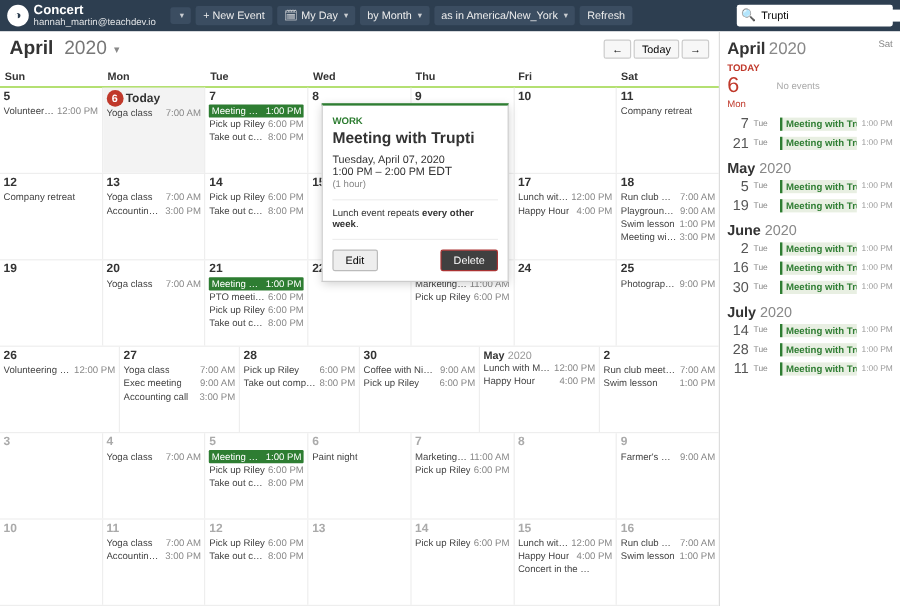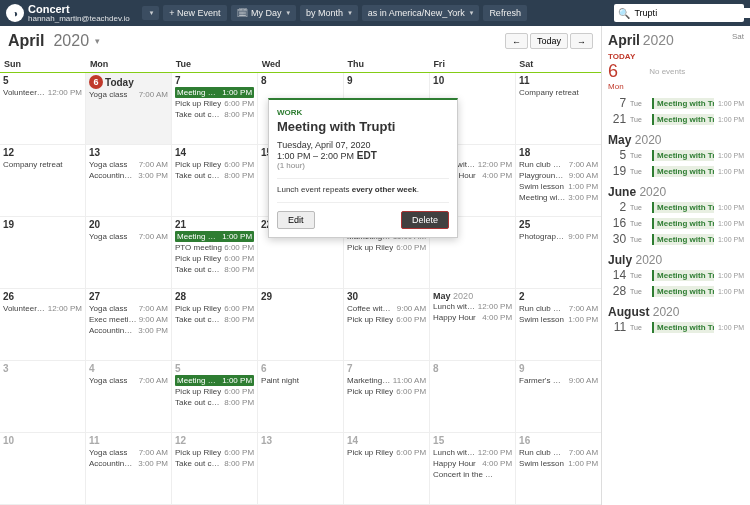--- a/index.html
+++ b/index.html
@@ -34,26 +34,26 @@
   .todaybadge .circ { background: #c0392b; color: #fff; border-radius: 50%; width: 14px; height: 14px; display: inline-flex; align-items: center; justify-content: center; font-size: 9px; font-weight: bold; }
   .todaybadge .tl { font-weight: 600; }
   .ev { display: flex; justify-content: space-between; font-size: 8px; line-height: 11px; white-space: nowrap; }
   .ev .t { color: #444; overflow: hidden; text-overflow: ellipsis; }
   .ev .tm { color: #888; margin-left: 2px; }
   .ev.hl { background: #2e7d32; color: #fff; padding: 0 2px; border-radius: 1px; }
   .ev.hl .t, .ev.hl .tm { color: #fff; }
   .monthlabel { font-size: 9px; font-weight: 600; }
   .monthlabel .yy { color: #999; font-weight: 400; }
   
-  .popover { position: absolute; left: 268px; top: 72px; width: 190px; background: #fff; border: 1px solid #ccc; border-top: 2px solid #2e7d32; box-shadow: 0 2px 8px rgba(0,0,0,.2); padding: 8px; }
+  .popover { position: absolute; left: 268px; top: 60px; width: 156px; background: #fff; border: 1px solid #ccc; border-top: 2px solid #2e7d32; box-shadow: 0 2px 8px rgba(0,0,0,.2); padding: 8px; }
   .popover .cat { color: #2e7d32; font-size: 8px; font-weight: 600; text-transform: uppercase; }
   .popover .ttl { font-size: 13px; font-weight: 700; margin: 2px 0 6px; }
   .popover .date { font-size: 9px; }
   .popover .time { font-size: 9px; font-weight: 400; }
-  .popover .tz { font-weight: 700; }
+  .popover .tz { font-weight: 400; }
   .popover .dur { font-size: 8px; color: #888; }
   .popover .rep { font-size: 8px; margin-top: 8px; padding-top: 6px; border-top: 1px solid #eee; }
   .popover .actions { display: flex; justify-content: space-between; margin-top: 8px; padding-top: 8px; border-top: 1px solid #eee; }
   .bEdit { border: 1px solid #bbb; background: #eee; padding: 3px 10px; font-size: 9px; border-radius: 2px; cursor: pointer; }
   .bDel { border: 1px solid #a33; background: #404040; color: #fff; padding: 3px 10px; font-size: 9px; border-radius: 2px; cursor: pointer; }
   
   .side { width: 150px; padding: 6px 6px; overflow: hidden; }
   .side .sm { font-size: 14px; font-weight: 600; }
   .side .sy { font-size: 14px; color: #888; font-weight: 300; }
   .todayblock { display: flex; align-items: center; gap: 8px; margin: 4px 0; }
@@ -315,23 +315,20 @@
             <div class="ev">
               <span class="t">Pick up Riley</span>
               <span class="tm">6:00 PM</span>
             </div>
             <div class="ev">
               <span class="t">Take out comp…</span>
               <span class="tm">8:00 PM</span>
             </div>
           </div>
           <div class="cell">
-            <div class="daynum">29</div>
-          </div>
-          <div class="cell">
             <div class="daynum">30</div>
             <div class="ev">
               <span class="t">Coffee with Ni…</span>
               <span class="tm">9:00 AM</span>
             </div>
             <div class="ev">
               <span class="t">Pick up Riley</span>
               <span class="tm">6:00 PM</span>
             </div>
           </div>
@@ -553,21 +550,20 @@
           <div class="dw">Tue</div>
           <div class="chip">Meeting with Trupti</div>
           <div class="at">1:00 PM</div>
         </div>
         <div class="agrow">
           <div class="d">28</div>
           <div class="dw">Tue</div>
           <div class="chip">Meeting with Trupti</div>
           <div class="at">1:00 PM</div>
         </div>
-        <div class="sidemonth">August <span class="sy2">2020</span></div>
         <div class="agrow">
           <div class="d">11</div>
           <div class="dw">Tue</div>
           <div class="chip">Meeting with Trupti</div>
           <div class="at">1:00 PM</div>
         </div>
       </div>
   </div>
 </div>
 

